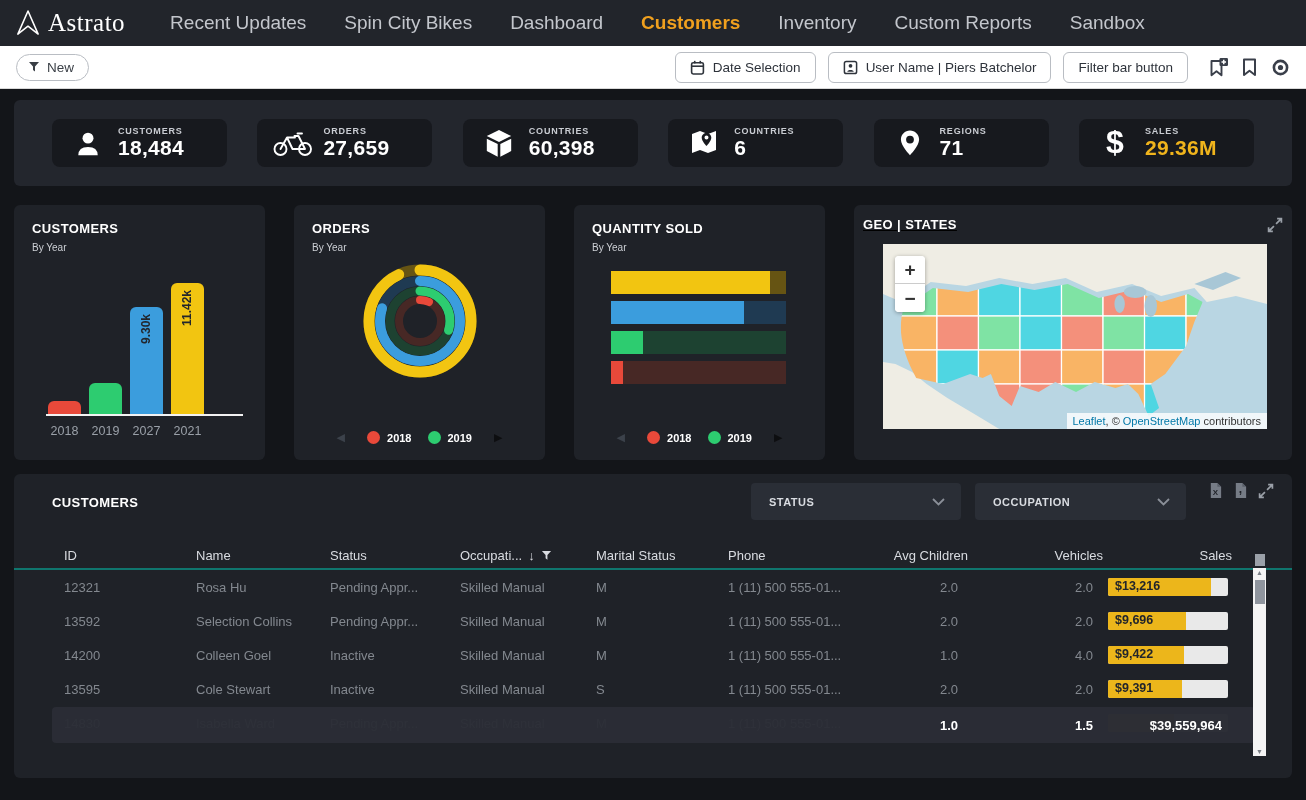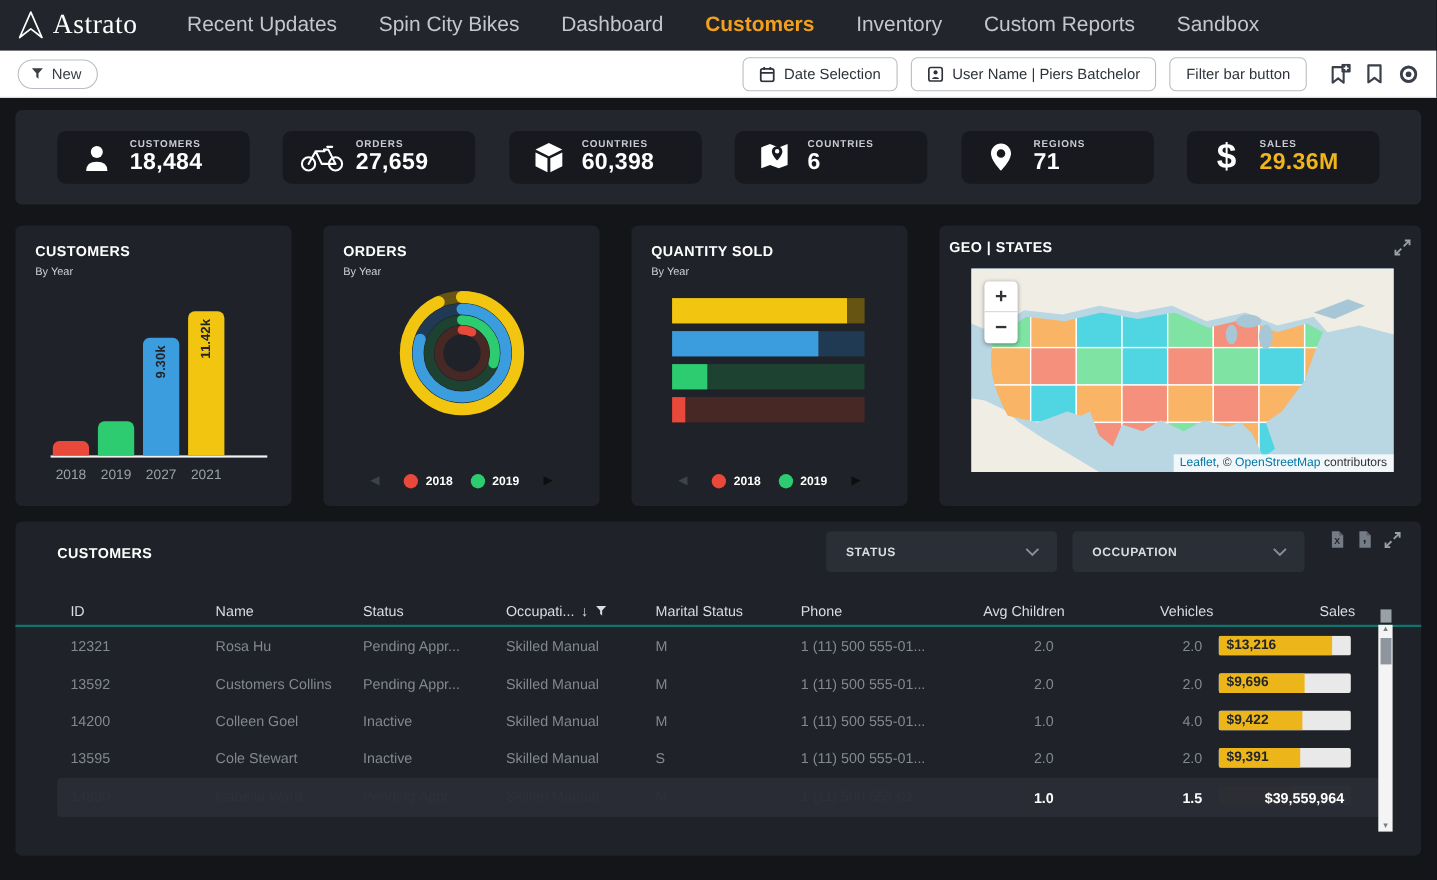--- a/index.html
+++ b/index.html
@@ -55,21 +55,21 @@
   .legend .li { display:flex; align-items:center; gap:7px; cursor:pointer; }
   .legend .dot { width:13px; height:13px; border-radius:50%; }
   .legend .lbl { color:#fff; font-size:11px; font-weight:bold; }
 
   
   .hbars { margin:18px 21px 0 19px; display:flex; flex-direction:column; gap:7px; }
   .hbar { height:23px; position:relative; cursor:pointer; }
   .hbar i { position:absolute; left:0; top:0; bottom:0; display:block; }
 
   
-  .map-panel { flex:1; padding:12px 9px; }
+  .map-panel { flex:1; padding:12px 9px;text-decoration:underline; }
   .map-title-row { display:flex; align-items:flex-start; }
   .expand-icon { margin-left:auto; cursor:pointer; display:flex; }
   .map-box { position:relative; margin:11px 16px 0 20px; height:185px; overflow:hidden; background:#b9d6e3; }
   .map-box svg.geo { position:absolute; inset:0; }
   .zoom-ctl { position:absolute; left:12px; top:12px; width:30px; background:#fff; border-radius:4px; box-shadow:0 1px 4px rgba(0,0,0,.35); overflow:hidden; z-index:3; }
   .zoom-ctl button { display:block; width:30px; height:28px; background:#fff; border:0; font-size:19px; font-weight:bold; color:#333; cursor:pointer; line-height:1; }
   .zoom-ctl button:first-child { border-bottom:1px solid #ccc; }
   .attrib { position:absolute; right:0; bottom:0; background:rgba(255,255,255,.8); color:#333; font-size:11px; padding:2px 6px; z-index:3; white-space:nowrap; }
   .attrib a { color:#0078a8; text-decoration:none; cursor:pointer; }
 
@@ -508,21 +508,21 @@
       <div class="cell num">2.0</div>
       <div class="cell num sales-cell">
           <span class="sales-bar" style="background: rgb(233, 233, 233);">
             <i style="background: rgb(236, 182, 27); width: 86%;"></i>
             <b>$13,216</b>
           </span>
         </div>
     </div>
     <div class="grid gwrap row">
       <div class="cell">13592</div>
-      <div class="cell">Customers Collins</div>
+      <div class="cell">Selection Collins</div>
       <div class="cell">Pending Appr...</div>
       <div class="cell">Skilled Manual</div>
       <div class="cell">M</div>
       <div class="cell">1 (11) 500 555-01...</div>
       <div class="cell num">2.0</div>
       <div class="cell num">2.0</div>
       <div class="cell num sales-cell">
           <span class="sales-bar" style="background: rgb(233, 233, 233);">
             <i style="background: rgb(236, 182, 27); width: 65%;"></i>
             <b>$9,696</b>

